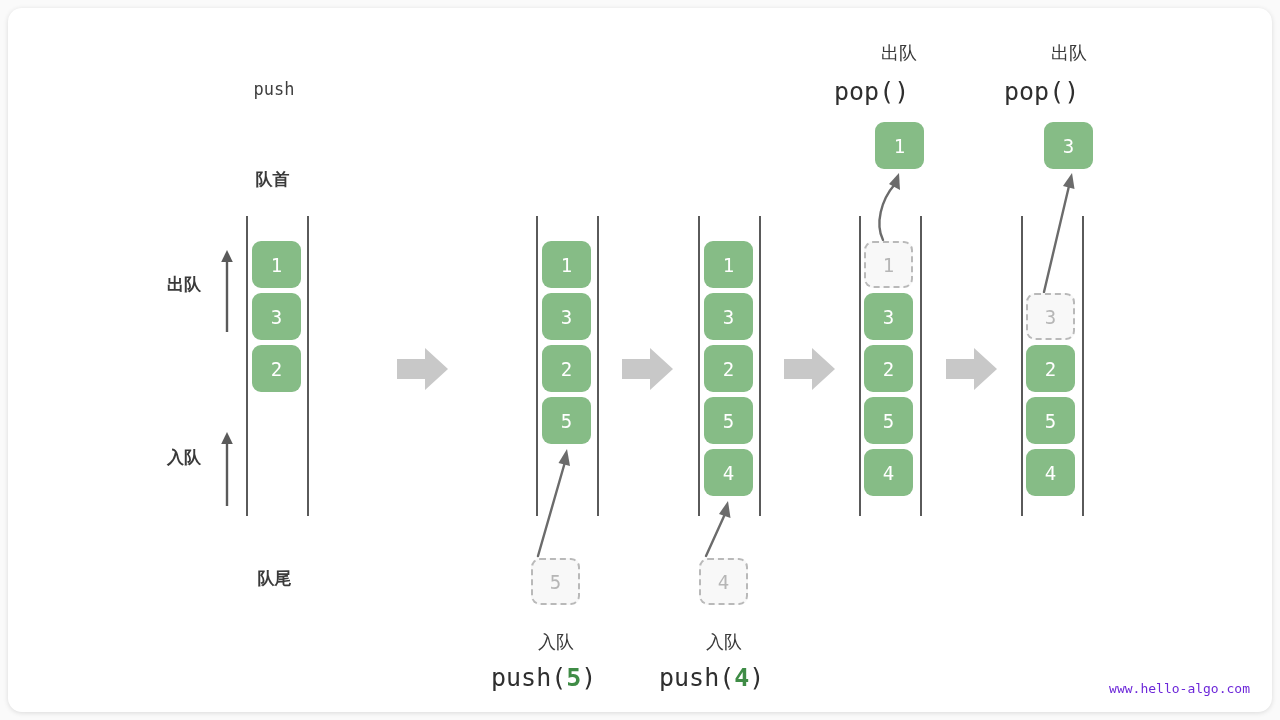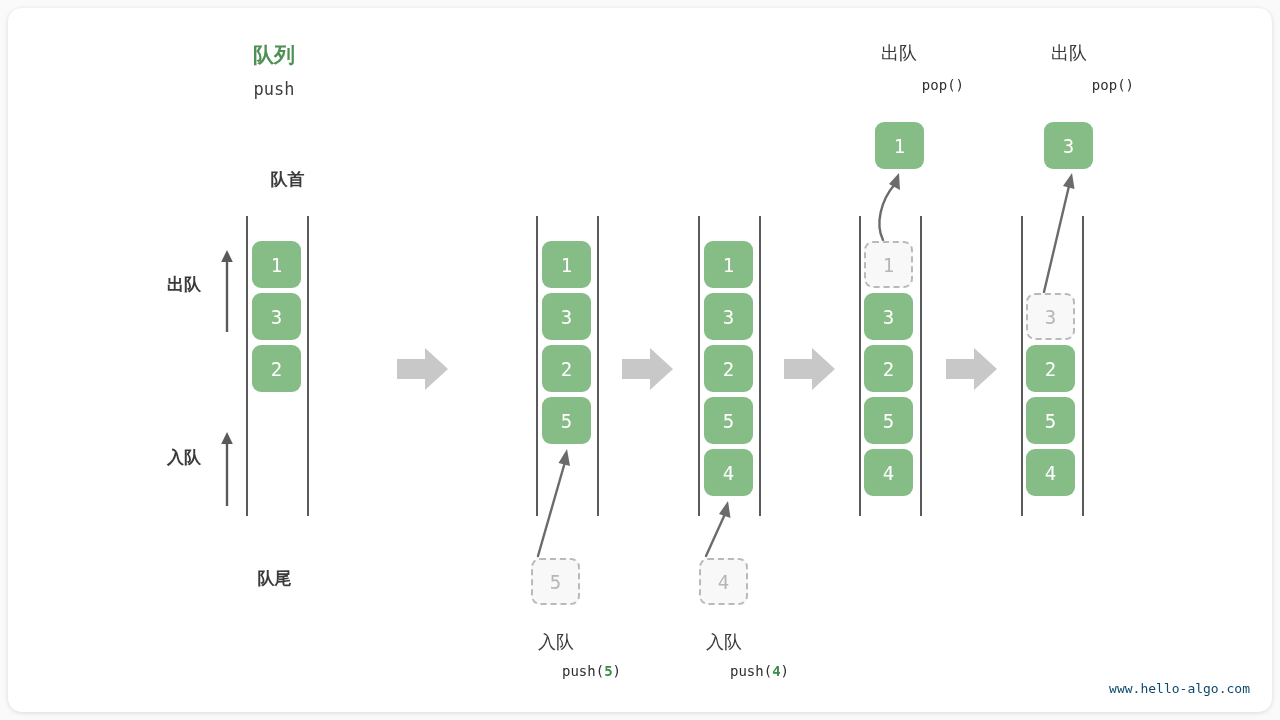--- a/index.html
+++ b/index.html
@@ -42,31 +42,31 @@
     white-space: nowrap;
   }
   .op-cn {
     font-size: 18px;
     color: #3a3a3a;
     text-align: center;
     white-space: nowrap;
   }
   .op-code {
     font-family: "DejaVu Sans Mono", "Liberation Mono", monospace;
-    font-size: 14px;
+    font-size: 25px;
     color: #2f2f2f;
-    text-align: right;
+    text-align: left;
     white-space: nowrap;
   }
   .op-code .arg { color: #3f8c46; font-weight: bold; }
 
   .watermark {
     font-family: "DejaVu Sans Mono", "Liberation Mono", monospace;
     font-size: 13px;
-    color: #0c4a6e;
+    color: #6d28d9;
     white-space: nowrap;
   }
 
   
   .rail {
     position: absolute;
     width: 1.5px;
     background: #5a5a5a;
   }
 
@@ -94,24 +94,23 @@
   .fat-arrow { position: absolute; }
 
   
   .thin-arrow { position: absolute; overflow: visible; }
 </style>
 </head>
 <body>
 
 <div id="card">
 
-  <div class="abs title-cn" style="left:186px; top:33px; width:160px;">队列</div>
   <div class="abs title-en" style="left:186px; top:71px; width:160px;">push</div>
 
-  <div class="abs label-cn" style="left:222px; top:160px; width:115px;">队首</div>
+  <div class="abs label-cn" style="left:207px; top:160px; width:115px;">队首</div>
   <div class="abs label-cn" style="left:209px; top:559px; width:115px;">队尾</div>
 
   <div class="abs label-cn" style="left:143px; top:265px; width:66px;">出队</div>
   <svg class="thin-arrow" style="left:208px; top:238px;" width="22" height="88">
     <line x1="11" y1="86" x2="11" y2="14" stroke="#5a5a5a" stroke-width="2.4"></line>
     <polygon points="11,4 5.2,16 16.8,16" fill="#5a5a5a"></polygon>
   </svg>
 
   <div class="abs label-cn" style="left:143px; top:438px; width:66px;">入队</div>
   <svg class="thin-arrow" style="left:208px; top:420px;" width="22" height="80">

